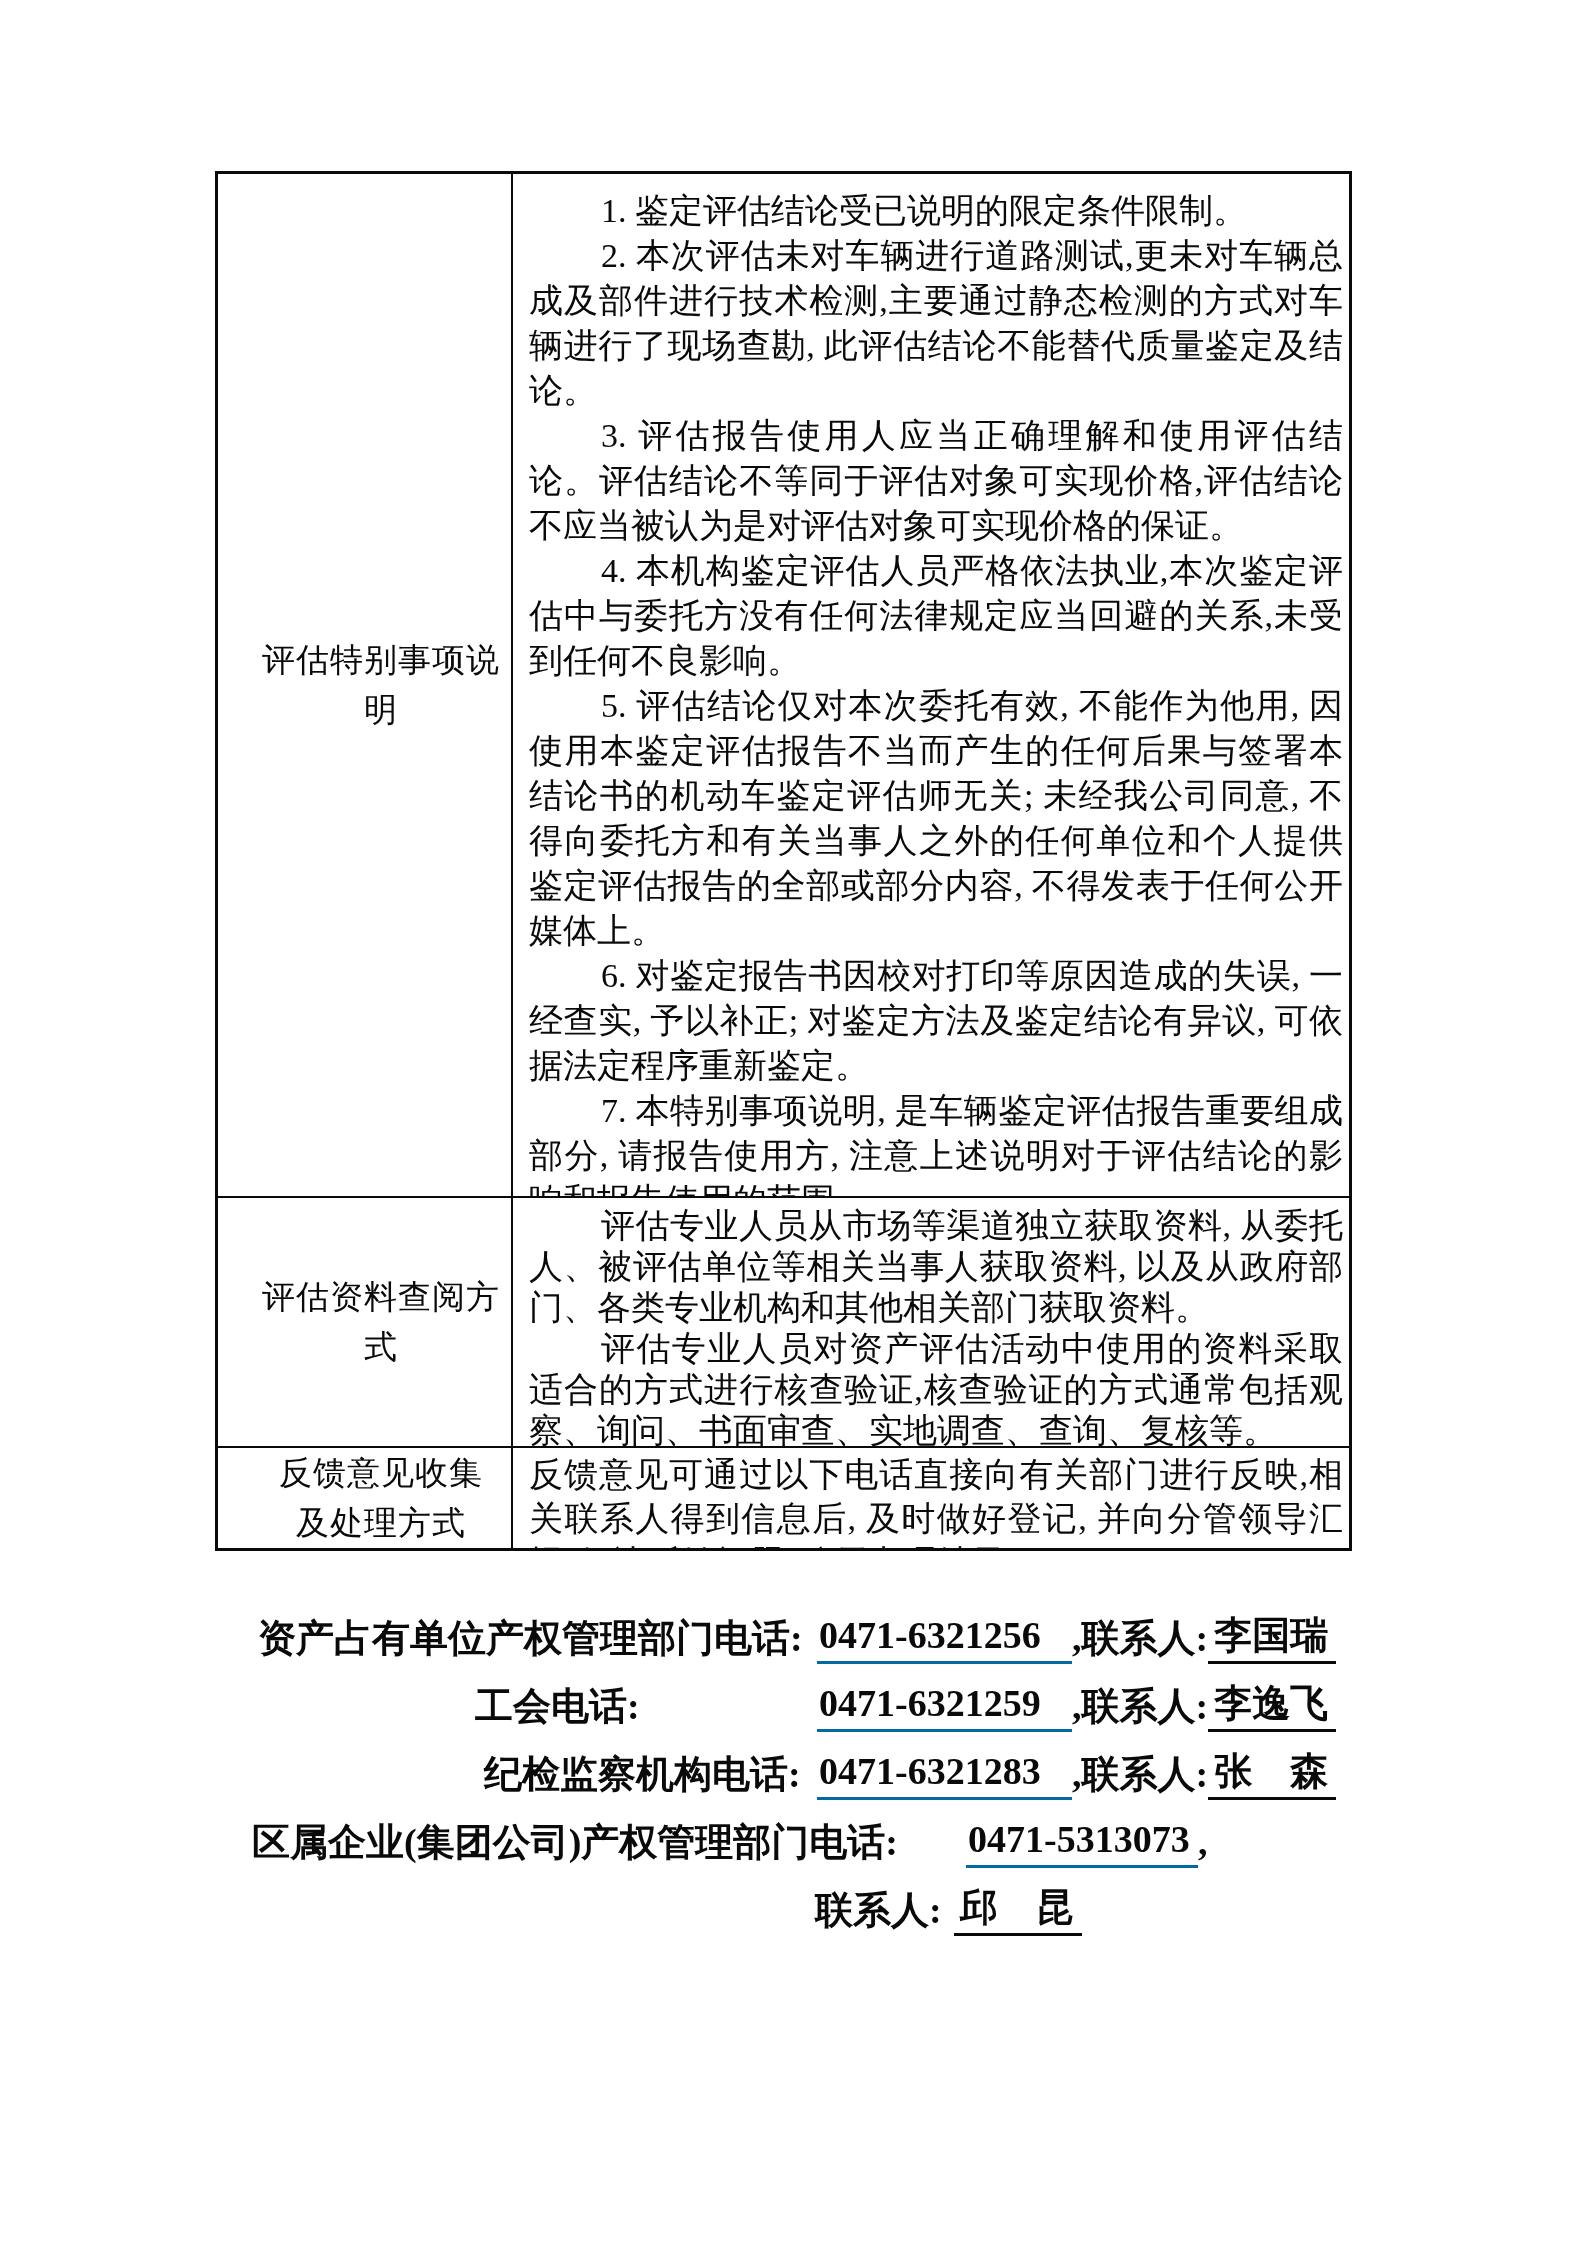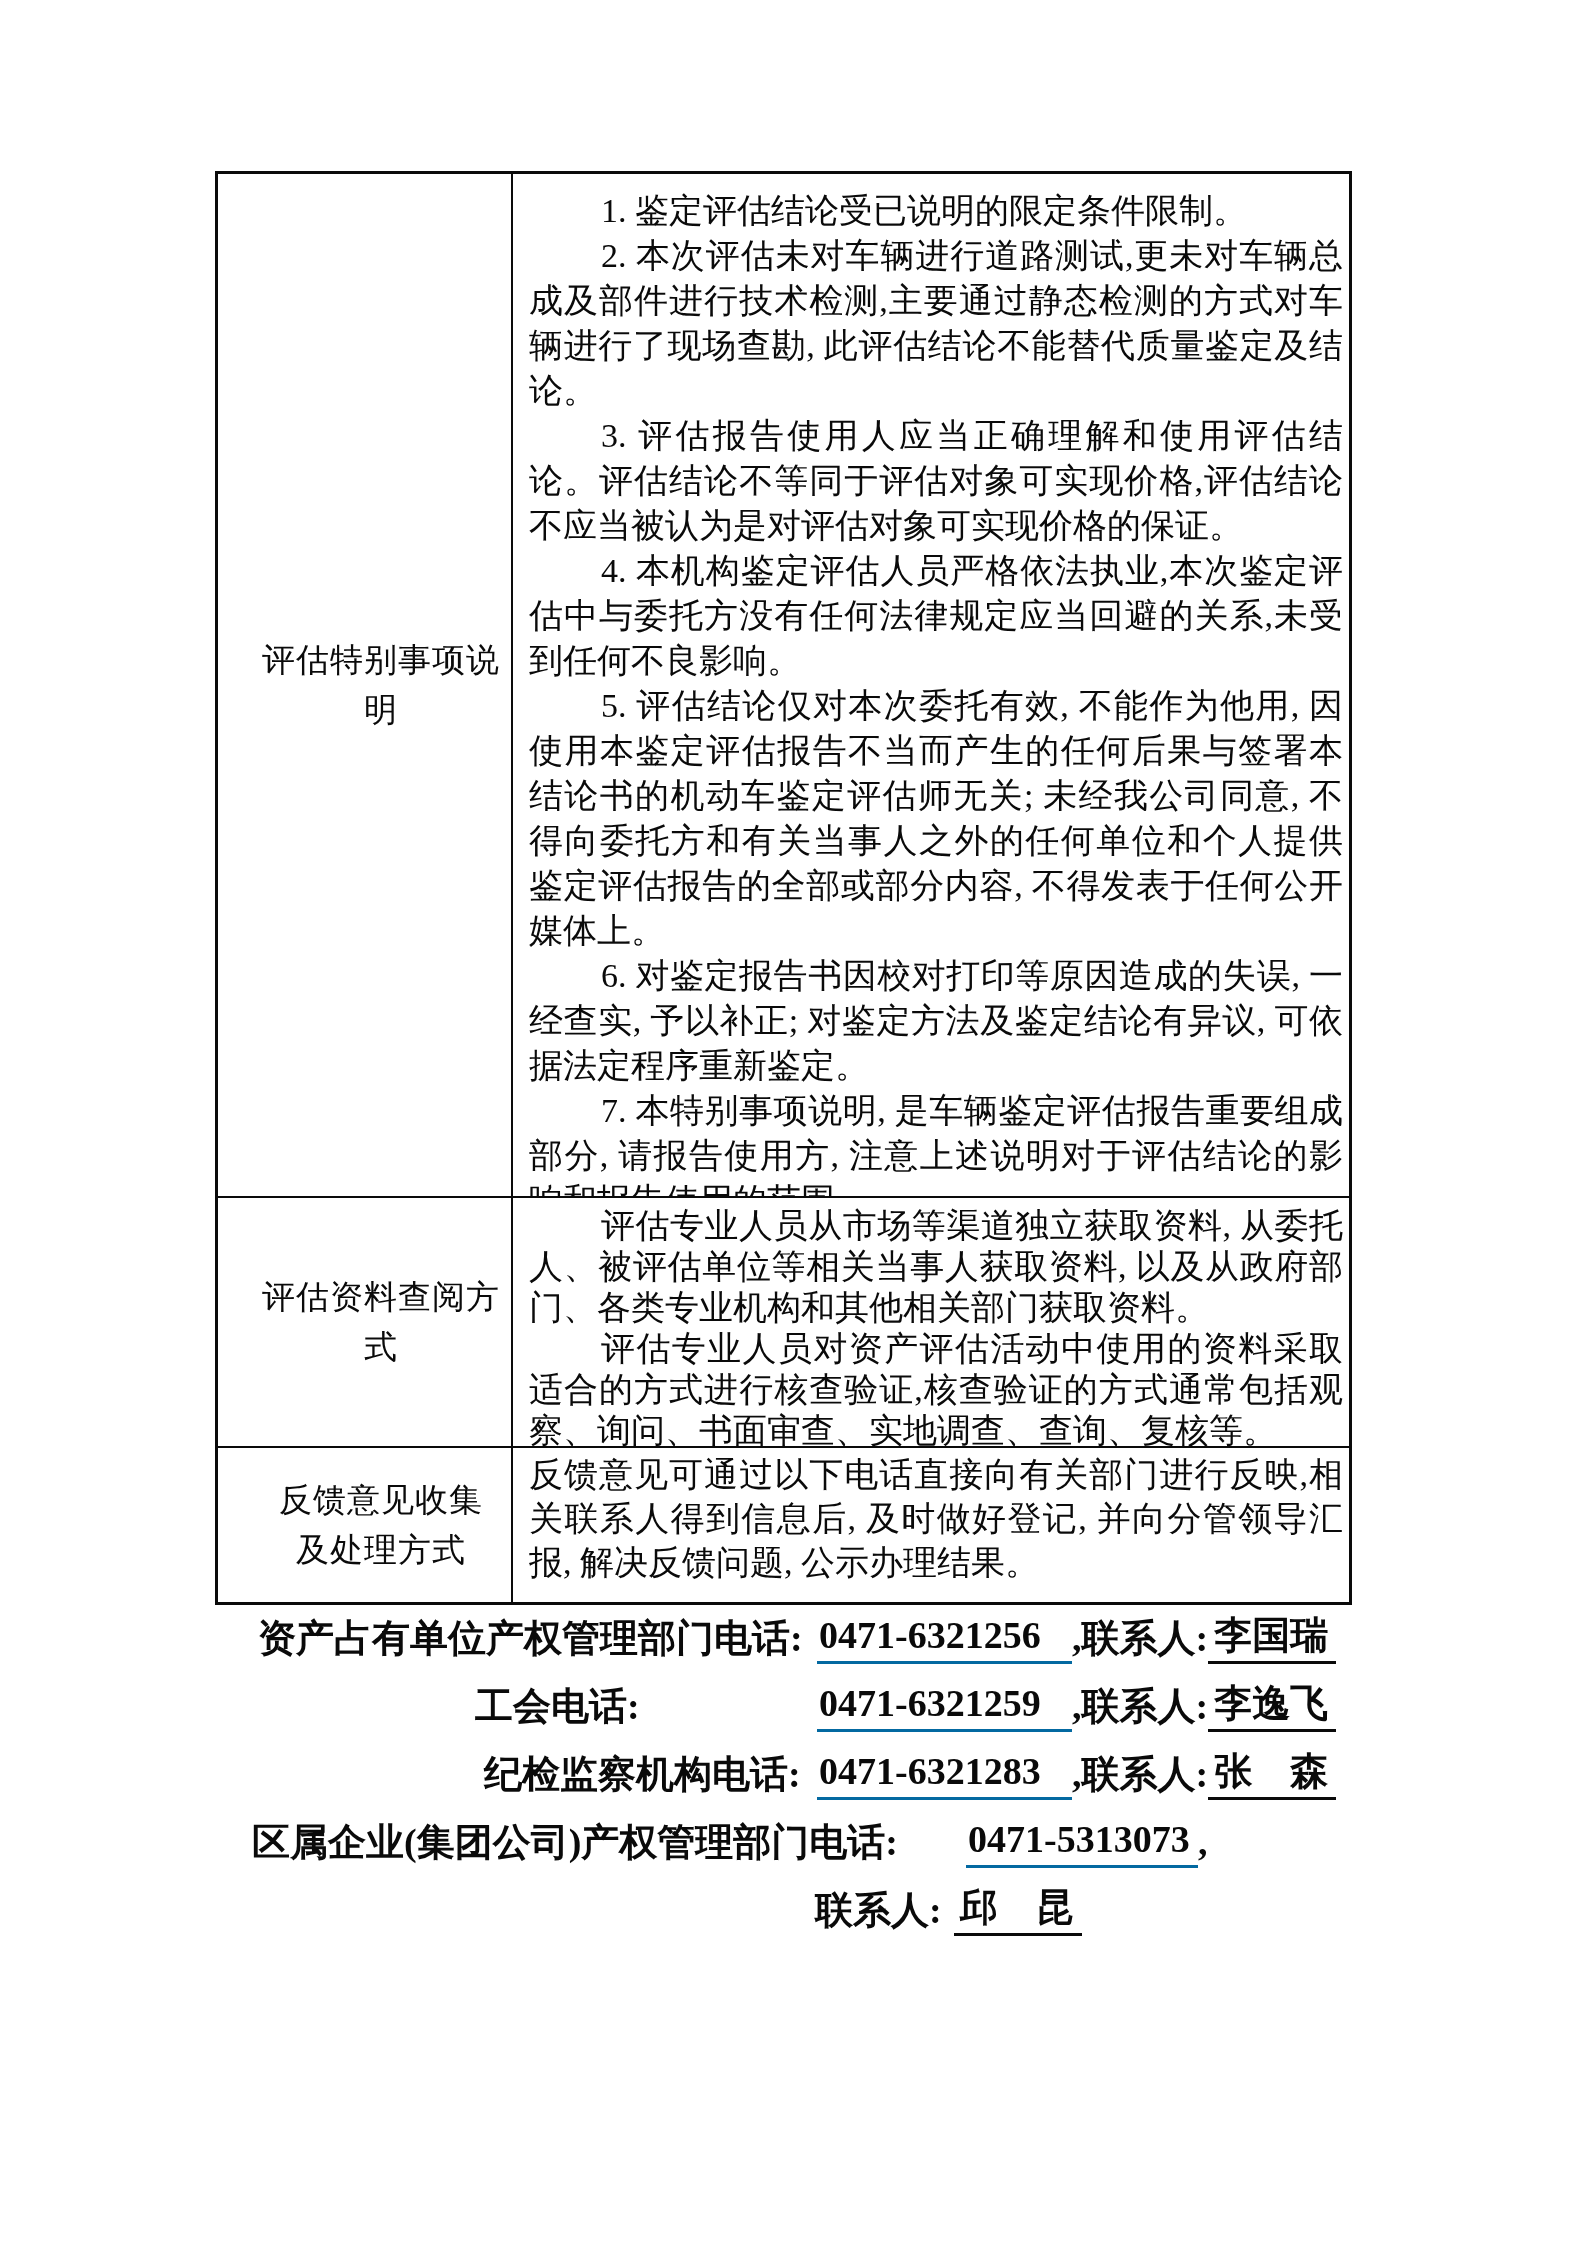--- a/index.html
+++ b/index.html
@@ -15,21 +15,21 @@
 
   
   .doc-table {
     position:absolute; left:215px; top:171px; width:1137px;
     border:3px solid #0a0a0a;
   }
   .t-row { display:flex; }
   .t-row + .t-row { border-top:2px solid #0a0a0a; }
   .tr1 { height:1022px; }
   .tr2 { height:250px; }
-  .tr3 { height:156px; }
+  .tr3 { height:102px; }
 
   .cell-label {
     flex:0 0 295px; width:295px;
     border-right:2px solid #0a0a0a;
     display:flex; align-items:center; justify-content:center;
     text-align:center;
     font-size:33px; line-height:50px; letter-spacing:1px;
     white-space:pre-line;
     overflow:hidden;
     padding-left:33px;

